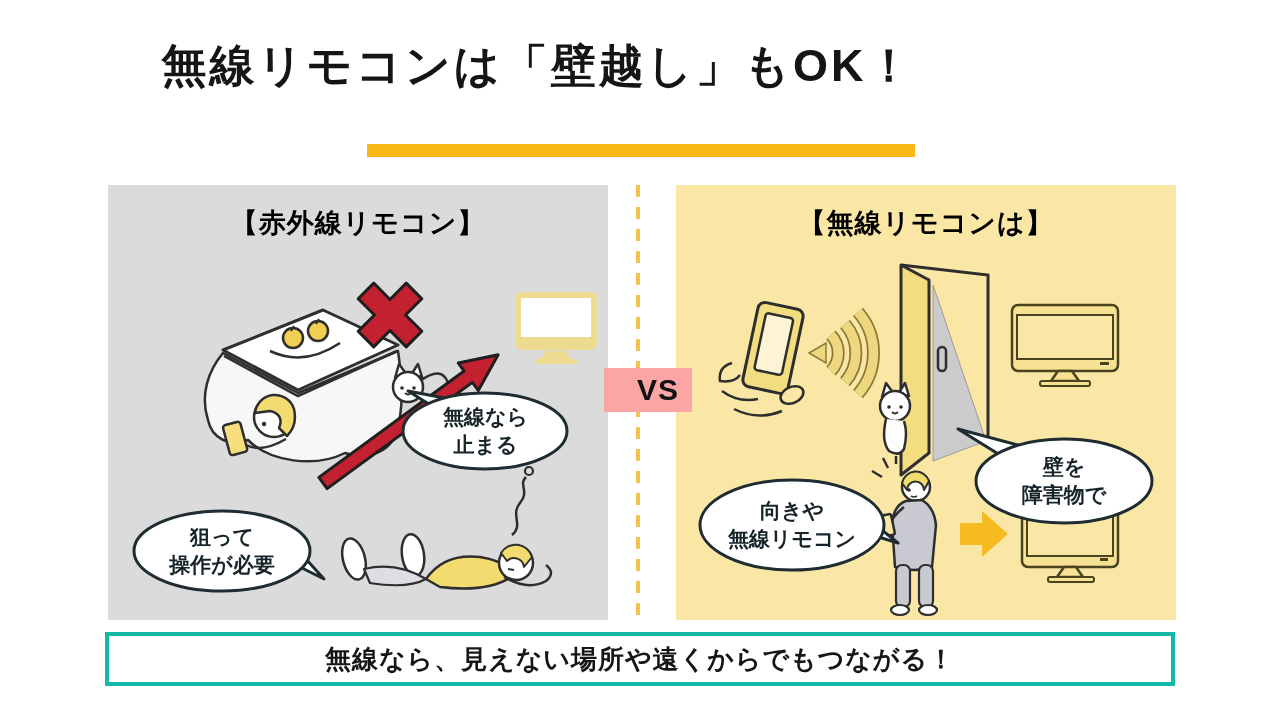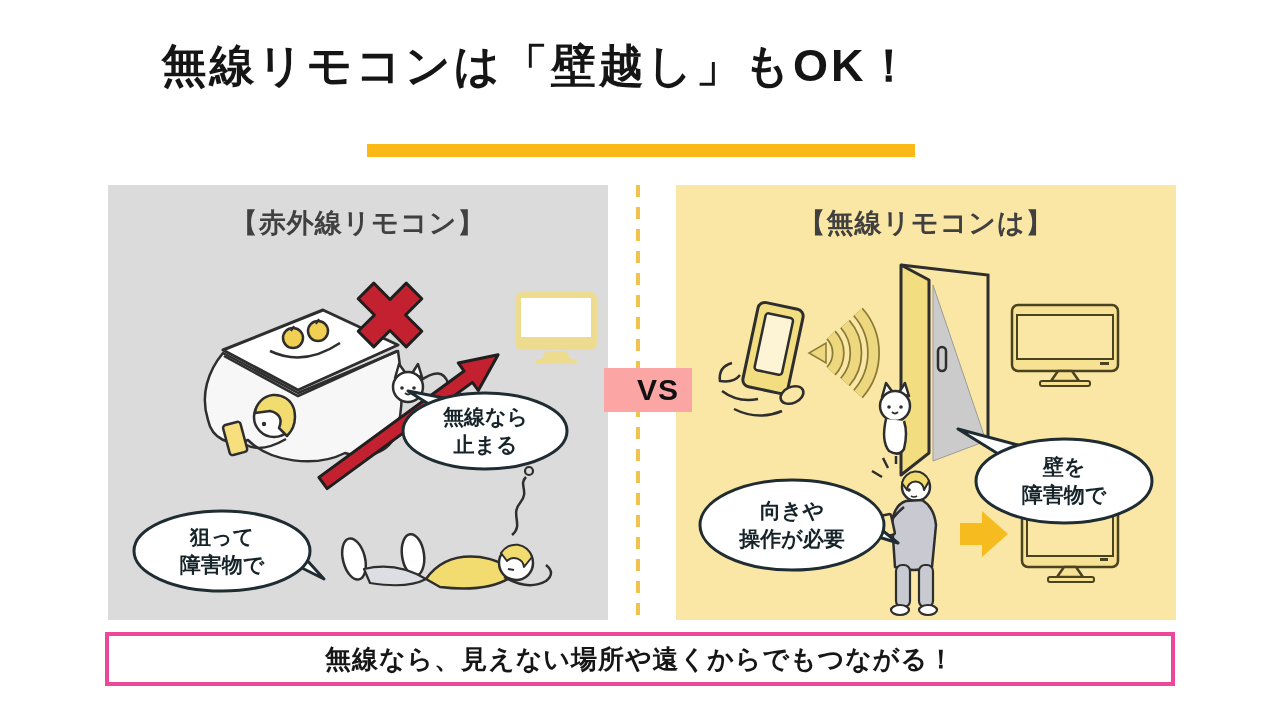--- a/index.html
+++ b/index.html
@@ -18,21 +18,21 @@
     position:absolute;left:367px;top:144px;width:548px;height:13px;
     background:#FBB917;
   }
   .panel{
     position:absolute;top:185px;width:500px;height:435px;
   }
   .panel-infrared{left:108px;background:#DBDBDB;}
   .panel-wireless{left:676px;background:#FBE7A5;}
   .panel-title{
     position:absolute;left:0;top:20px;width:100%;text-align:center;
-    font-size:27px;font-weight:800;letter-spacing:1px;color:#404040;
+    font-size:27px;font-weight:800;letter-spacing:1px;color:#000000;
   }
   .scene{position:absolute;left:0;top:0;width:500px;height:435px;}
   .bubble-text{
     position:absolute;display:flex;align-items:center;justify-content:center;
     text-align:center;white-space:pre-line;
     font-size:21px;font-weight:800;line-height:1.35;color:#16242a;
   }
   .bt-obstacle{left:295px;top:214px;width:165px;height:64px;}
   .bt-aim{left:24px;top:328px;width:180px;height:76px;}
   .bt-wall{left:300px;top:262px;width:176px;height:68px;}
@@ -41,21 +41,21 @@
     position:absolute;left:636px;top:185px;width:4px;height:435px;
     background:repeating-linear-gradient(to bottom,#F2C24E 0 12px,transparent 12px 22px);
   }
   .vs-label{
     position:absolute;left:604px;top:368px;width:68px;height:44px;
     background:#fca5a5;display:flex;align-items:center;justify-content:center;
     font-size:30px;font-weight:600;letter-spacing:1px;color:#111;padding-left:20px;
   }
   .footer-banner{
     position:absolute;left:105px;top:632px;width:1070px;height:54px;
-    box-sizing:border-box;border:4px solid #ec4899;background:#ffffff;
+    box-sizing:border-box;border:4px solid #14b8a6;background:#ffffff;
     display:flex;align-items:center;justify-content:center;
     font-size:26px;font-weight:800;letter-spacing:1px;color:#161616;
   }
 </style>
 </head>
 <body>
 
 <div class="page-title">無線リモコンは「壁越し」もOK！</div>
 <div class="title-bar"></div>
 
@@ -132,21 +132,21 @@
     </g>
     <g>
       <polygon points="216,394 168,370 178,352" fill="#FFFFFF" stroke="#1F2D33" stroke-width="3" stroke-linejoin="round"></polygon>
       <ellipse cx="114" cy="366" rx="88" ry="40" fill="#FFFFFF" stroke="#1F2D33" stroke-width="3"></ellipse>
     </g>
   </svg>
   <div class="panel-title">【赤外線リモコン】</div>
   <div class="bubble-text bt-obstacle">無線なら
 止まる</div>
   <div class="bubble-text bt-aim">狙って
-障害物で</div>
+操作が必要</div>
 </div>
 
 <div class="panel panel-wireless">
   <svg class="scene" viewBox="0 0 500 435">
 
     <g>
       <g transform="rotate(12 97 163)">
         <rect x="74" y="120" width="46" height="86" rx="7" fill="#F3DD81" stroke="#2E2E2E" stroke-width="3"></rect>
         <rect x="83" y="130" width="28" height="58" rx="3" fill="#FDF4D5" stroke="#2E2E2E" stroke-width="2.5"></rect>
       </g>
@@ -225,21 +225,21 @@
     </g>
     <g>
       <polygon points="222,358 170,342 180,324" fill="#FFFFFF" stroke="#1F2D33" stroke-width="3" stroke-linejoin="round"></polygon>
       <ellipse cx="116" cy="340" rx="92" ry="45" fill="#FFFFFF" stroke="#1F2D33" stroke-width="3"></ellipse>
     </g>
   </svg>
   <div class="panel-title">【無線リモコンは】</div>
   <div class="bubble-text bt-wall">壁を
 障害物で</div>
   <div class="bubble-text bt-free">向きや
-操作が必要</div>
+無線リモコン</div>
 </div>
 
 <div class="divider"></div>
 <div class="vs-label">VS</div>
 
 <div class="footer-banner">
   <span>無線なら、見えない場所や遠くからでもつながる！</span>
 </div>
 
 </body></html>

